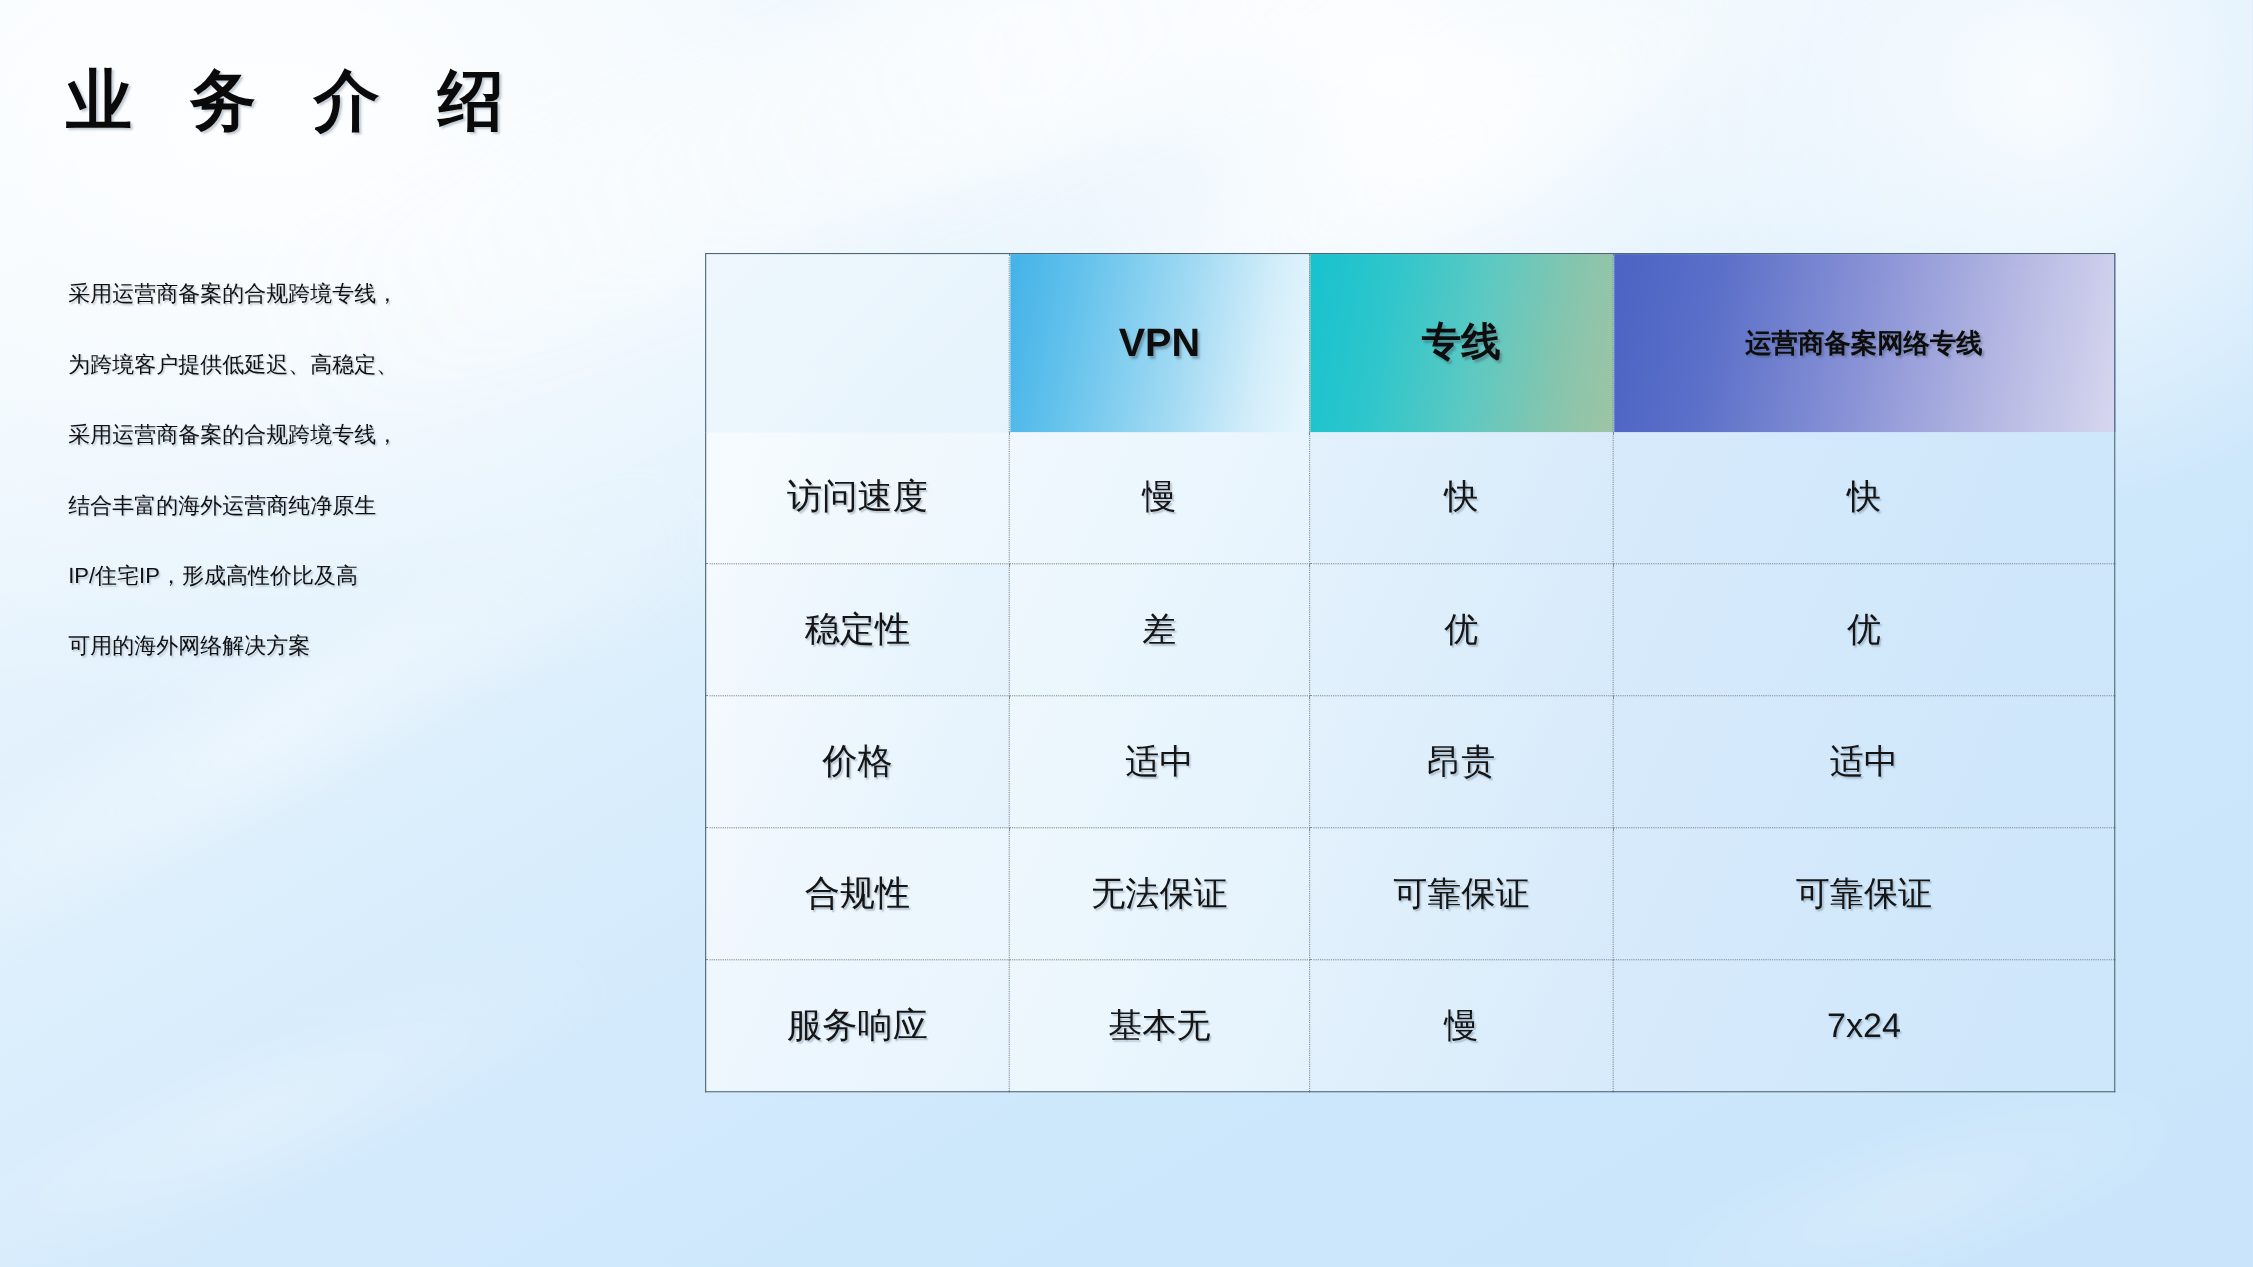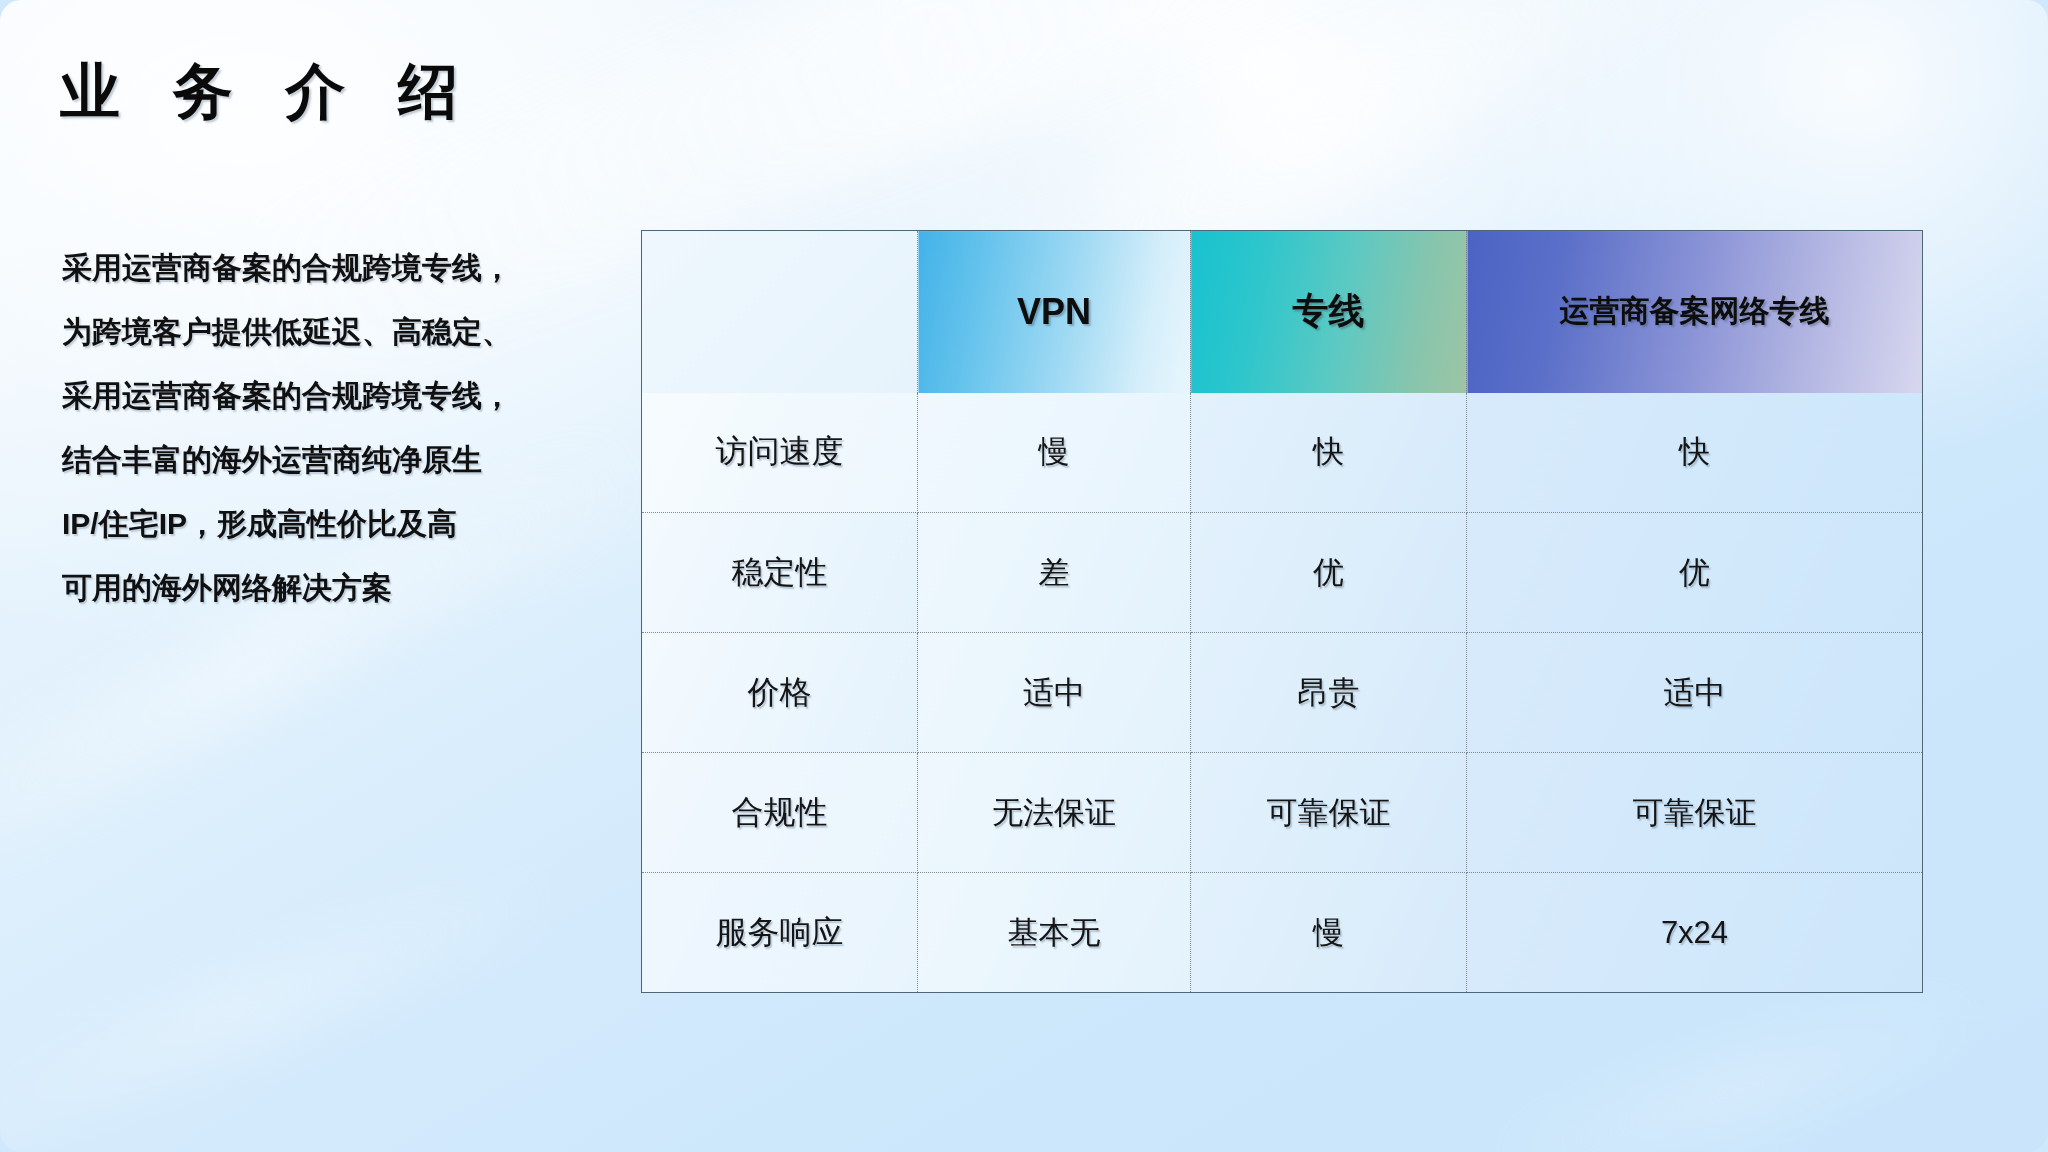--- a/index.html
+++ b/index.html
@@ -26,21 +26,20 @@
       radial-gradient(ellipse 900px 700px at 62% 6%, rgba(255,255,255,0.95) 0%, rgba(255,255,255,0.0) 62%),
       radial-gradient(ellipse 1400px 900px at 12% 10%, rgba(255,255,255,0.92) 0%, rgba(255,255,255,0.0) 60%),
       linear-gradient(150deg,
         #f3f9fe 0%,
         #eaf5fd 18%,
         #ddeffc 38%,
         #d3eafc 55%,
         #cce7fb 72%,
         #cae5fb 100%);
     overflow: hidden;
-    border-radius: 21px;
   }
 
   
   .streak {
     position: absolute;
     background: linear-gradient(to right, rgba(255,255,255,0) 0%, rgba(255,255,255,0.75) 50%, rgba(255,255,255,0) 100%);
     filter: blur(26px);
     pointer-events: none;
   }
   .streak-a { width: 1500px; height: 180px; left: 180px; top: -40px;  transform: rotate(-22deg); opacity: .85; }
@@ -69,22 +68,22 @@
   }
 
   
   #intro {
     position: absolute;
     left: 62px;
     top: 236px;
     width: 420px;
   }
   #intro .line {
-    font-size: 30px;
-    font-weight: 700;
+    font-size: 20px;
+    font-weight: 400;
     color: #101010;
     line-height: 64px;
     white-space: nowrap;
     letter-spacing: 0px;
     text-shadow: 1.5px 1.5px 1.5px rgba(120,140,165,0.40);
   }
 
   
   #compare-table {
     position: absolute;
@@ -126,21 +125,21 @@
   }
   th.h-vpn {
     background: linear-gradient(100deg, #43b2e8 0%, #63c2ec 22%, #9fd9f3 55%, #d4eefa 82%, #e8f6fd 100%);
   }
   th.h-line {
     background: linear-gradient(100deg, #17c2cf 0%, #2ec6cc 25%, #5dc9c2 55%, #85c5ae 80%, #9ec4a4 100%);
     margin-left: 48px;
   }
   th.h-carrier {
     background: linear-gradient(100deg, #4b63c4 0%, #5a6fc8 20%, #8a93d6 50%, #b3b6e2 75%, #d7d7ef 100%);
-    font-size: 30px;
+    font-size: 24px;
   }
 
   
   tbody tr { height: 120px; }
   tbody td {
     font-size: 31px;
     color: #151515;
     text-shadow: 1.5px 1.5px 1.5px rgba(90,115,140,0.40);
   }
   tbody td.label {

